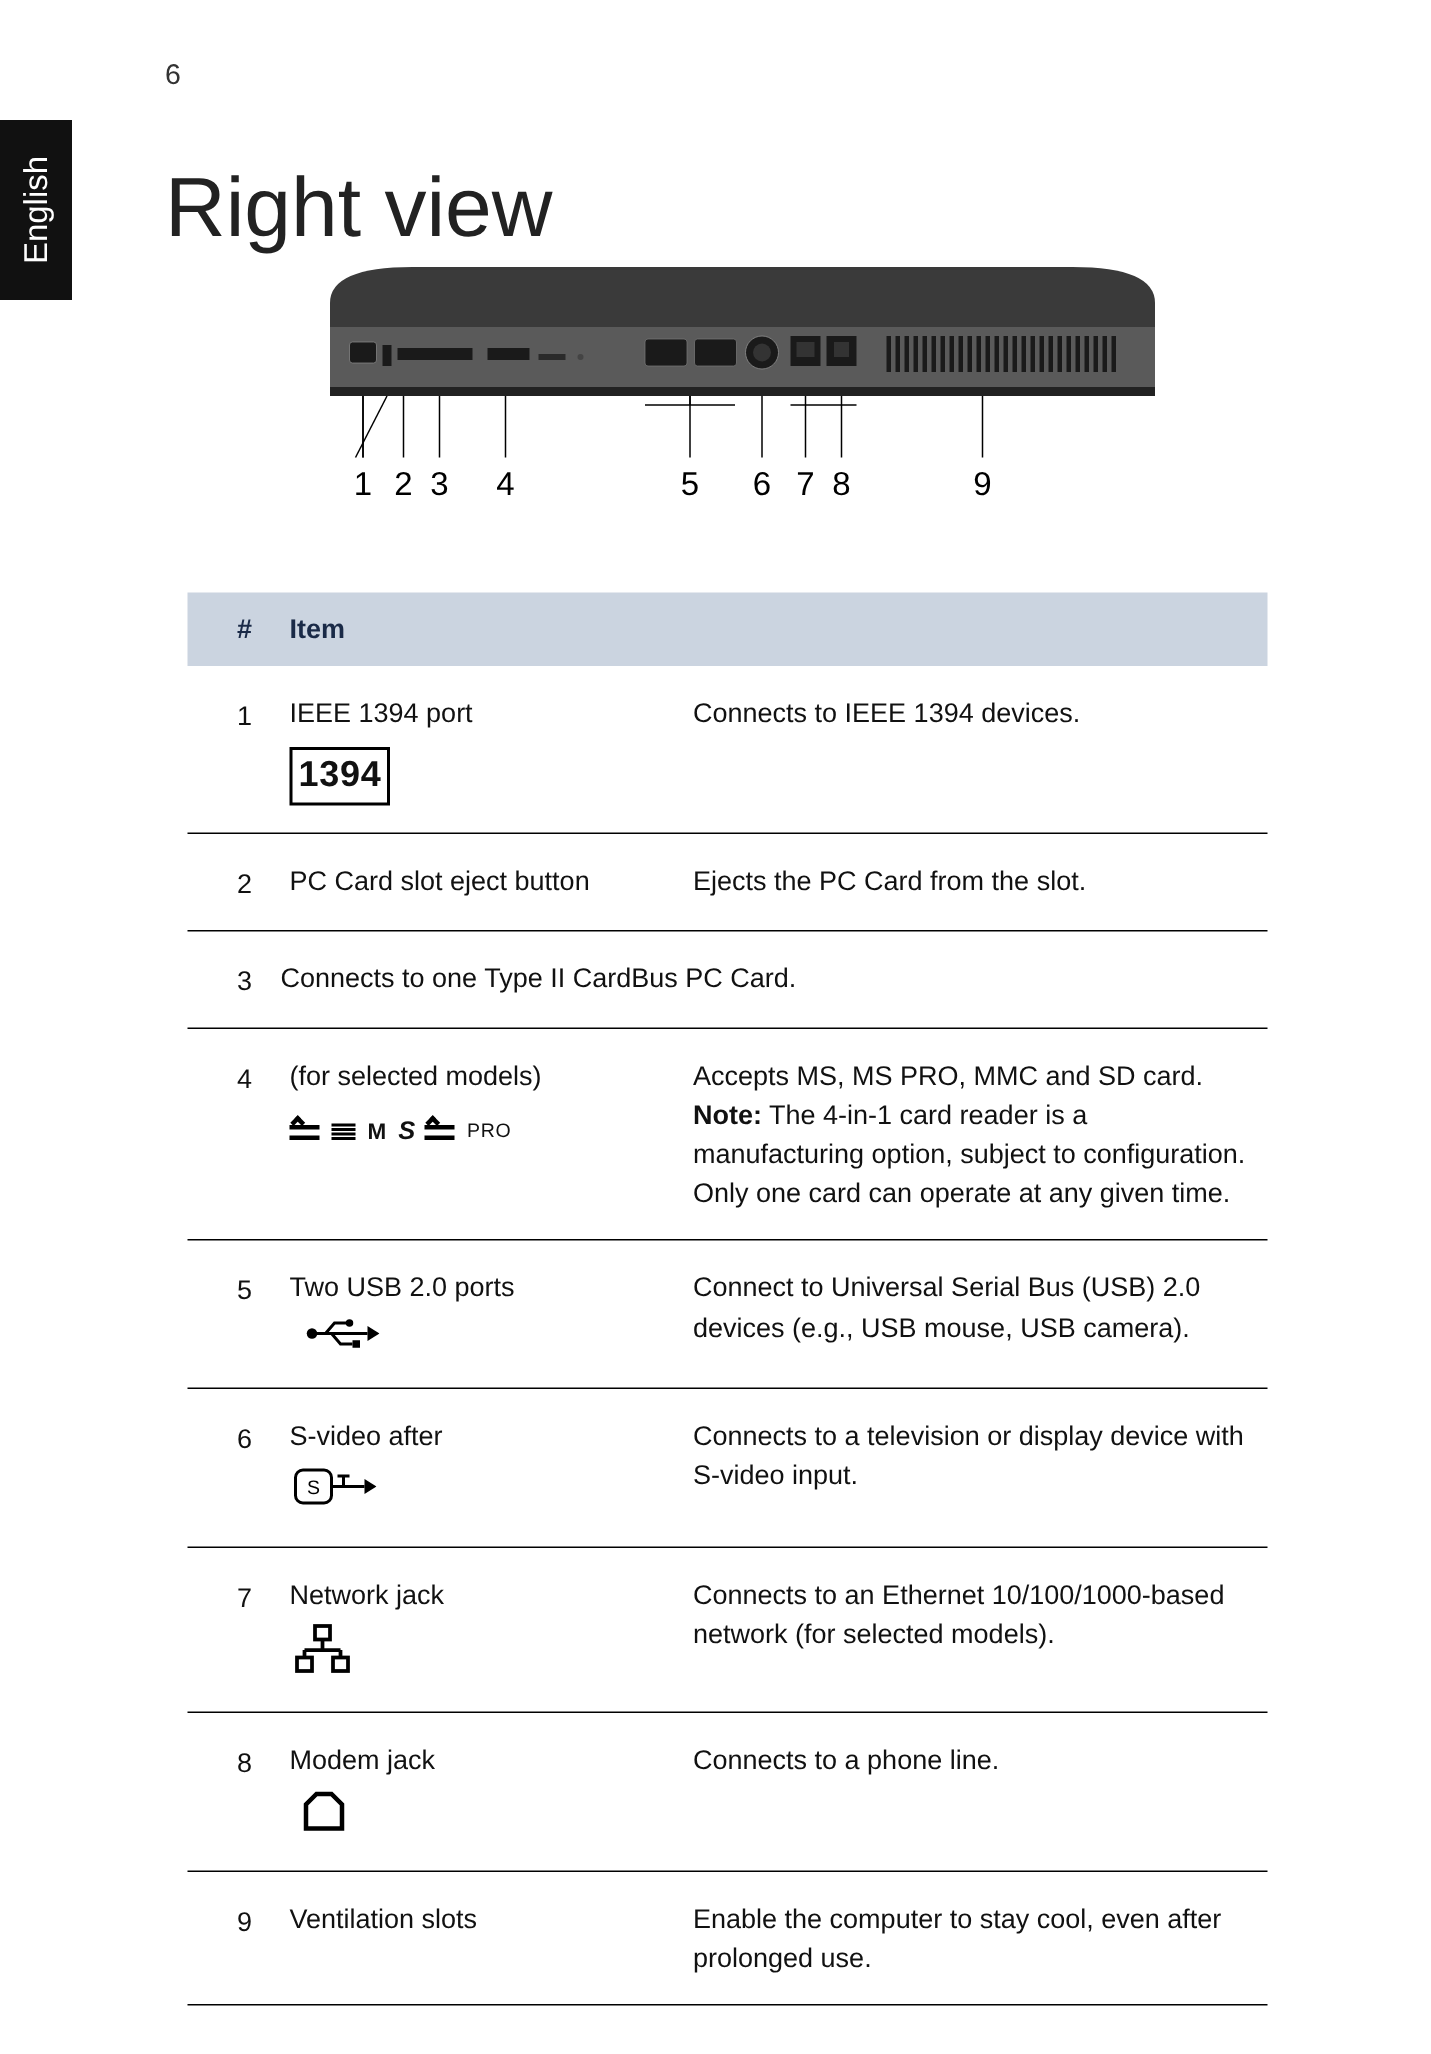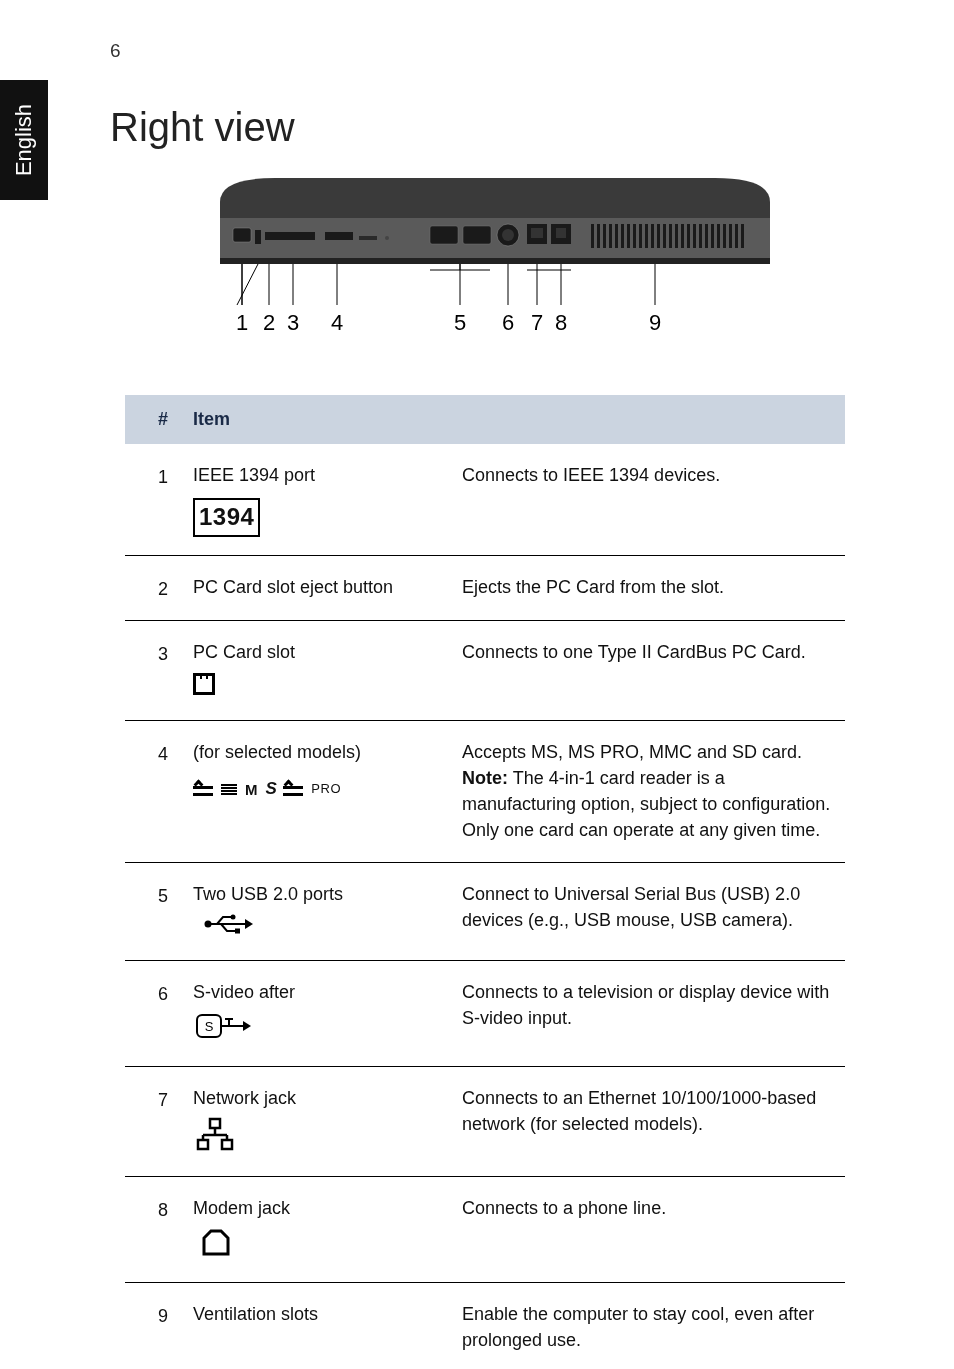--- a/index.html
+++ b/index.html
@@ -32,21 +32,21 @@
     justify-content: center;
   }
   .lang-tab span {
     transform: rotate(-90deg);
     white-space: nowrap;
   }
   .heading {
     position: absolute;
     top: 105px;
     left: 110px;
-    font-size: 40px;
+    font-size: 56px;
     font-weight: 400;
     color: #222;
   }
   .diagram {
     position: absolute;
     top: 170px;
     left: 215px;
     width: 560px;
   }
   .diagram svg { display: block; }
@@ -270,24 +270,20 @@
   </div>
 
   <div class="trow">
     <div class="col-hash">2</div>
     <div class="col-item">PC Card slot eject button</div>
     <div class="col-desc">Ejects the PC Card from the slot.</div>
   </div>
 
   <div class="trow">
     <div class="col-hash">3</div>
-    <div class="col-item">
-      <div>PC Card slot</div>
-      <span class="box-icon"></span>
-    </div>
     <div class="col-desc">Connects to one Type II CardBus PC Card.</div>
   </div>
 
   <div class="trow">
     <div class="col-hash">4</div>
     <div class="col-item">
       <div>(for selected models)</div>
       <div class="card-icons-row">
         <span class="ms-stick"></span>
         <span class="mmc-bars">

